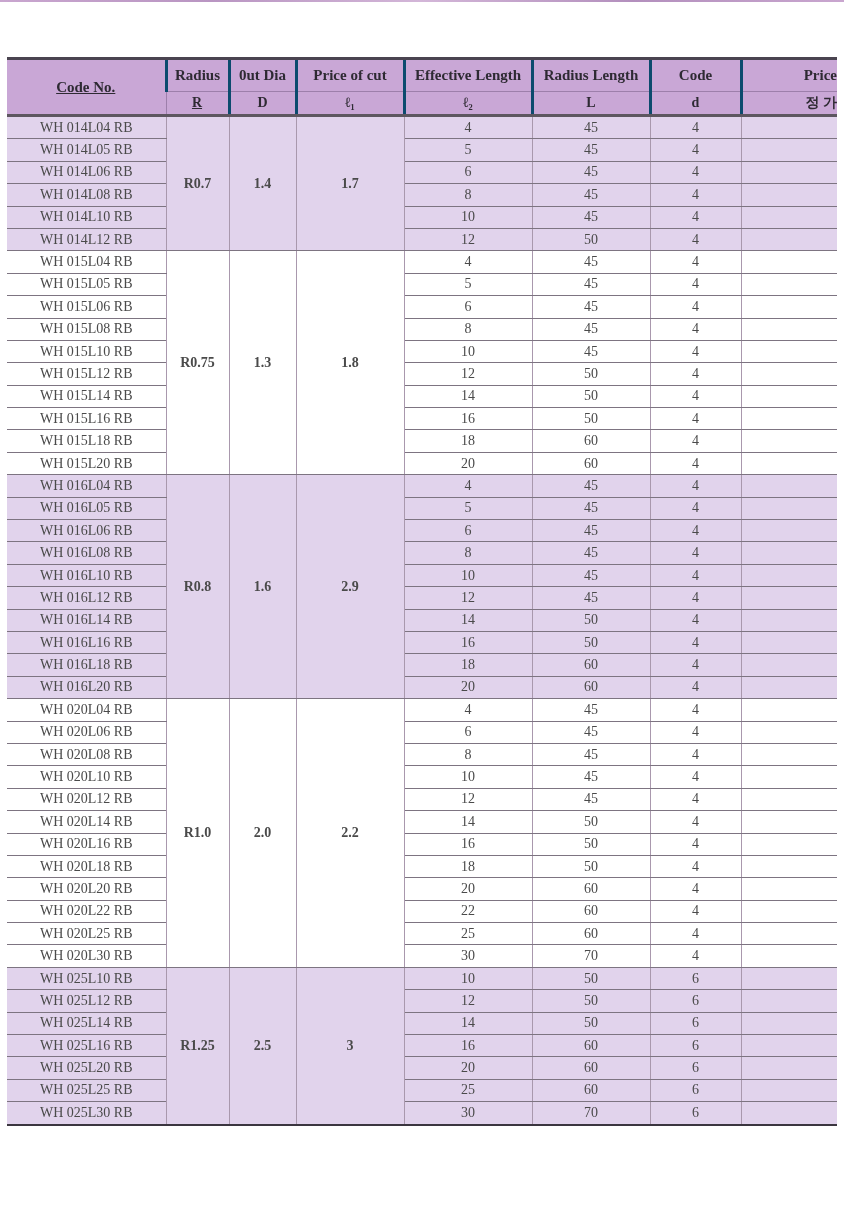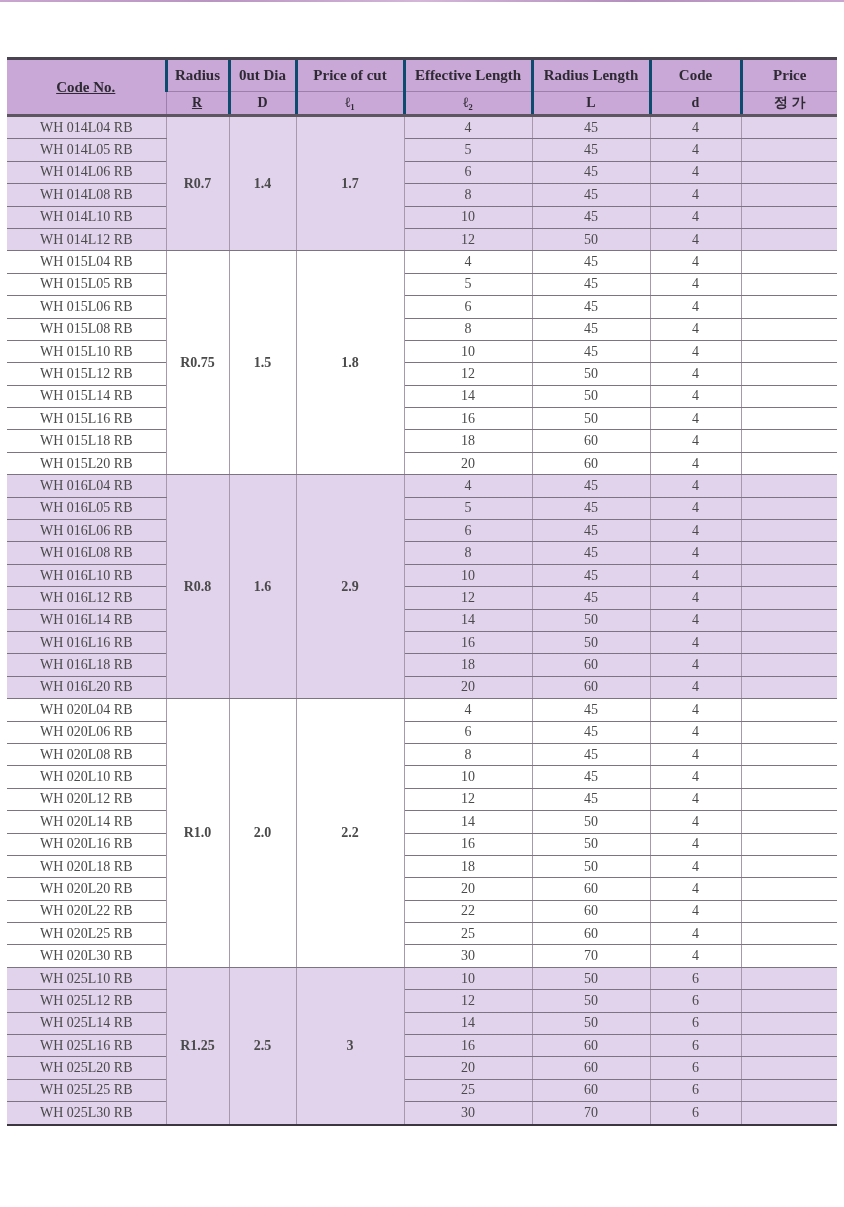--- a/index.html
+++ b/index.html
@@ -11,21 +11,21 @@
                border-collapse:collapse; table-layout:fixed; }
   table.spec col.c0{width:159px} col.c1{width:63px} col.c2{width:67px} col.c3{width:108px}
   col.c4{width:128px} col.c5{width:118px} col.c6{width:91px} col.c7{width:96px}
   thead th { background:#c9a7d6; color:#2e2a33; font-weight:bold; font-size:15px;
              border-left:3px solid #0c4a6e; border-right:1px solid #9d7fab; padding:0;
              text-align:center; }
   thead tr.h1 th { height:31px; border-top:3px solid #4a4450; }
   thead tr.h1 th.code { border-bottom:3px solid #5d5660; }
   thead tr.h2 th { height:22px; border-top:1px solid #9d7fab; border-bottom:3px solid #5d5660; }
   thead th:first-child { border-left:none;text-decoration:underline; }
-  thead th:last-child { border-right:none; }
+  thead th:last-child { border-right:none;text-align:right; }
   .sub { font-family:"Liberation Serif",serif; font-size:14px; }
   tbody td { height:21.4px; padding:0; text-align:center; font-size:14px; color:#4a4a4a;
              border-left:1px solid #a998ad; border-right:1px solid #a998ad;
              border-top:1px solid #7d7481; border-bottom:1px solid #7d7481; }
   tbody td:first-child { border-left:none; }
   tbody td:last-child { border-right:none; }
   tbody tr.shade td { background:#e1d3ec; }
   tbody tr.plain td { background:#ffffff; }
   tbody td.merge { vertical-align:middle;font-weight:bold; }
   tbody tr.grp-start td { border-top:1.5px solid #6c6470; }
@@ -110,21 +110,21 @@
       <tr class="shade">
         <td>WH 014L12 RB</td>
         <td>12</td>
         <td>50</td>
         <td>4</td>
         <td></td>
       </tr>
       <tr class="plain grp-start">
         <td>WH 015L04 RB</td>
         <td rowspan="10" class="merge">R0.75</td>
-        <td rowspan="10" class="merge">1.5</td>
+        <td rowspan="10" class="merge">1.3</td>
         <td rowspan="10" class="merge">1.8</td>
         <td>4</td>
         <td>45</td>
         <td>4</td>
         <td></td>
       </tr>
       <tr class="plain">
         <td>WH 015L05 RB</td>
         <td>5</td>
         <td>45</td>

